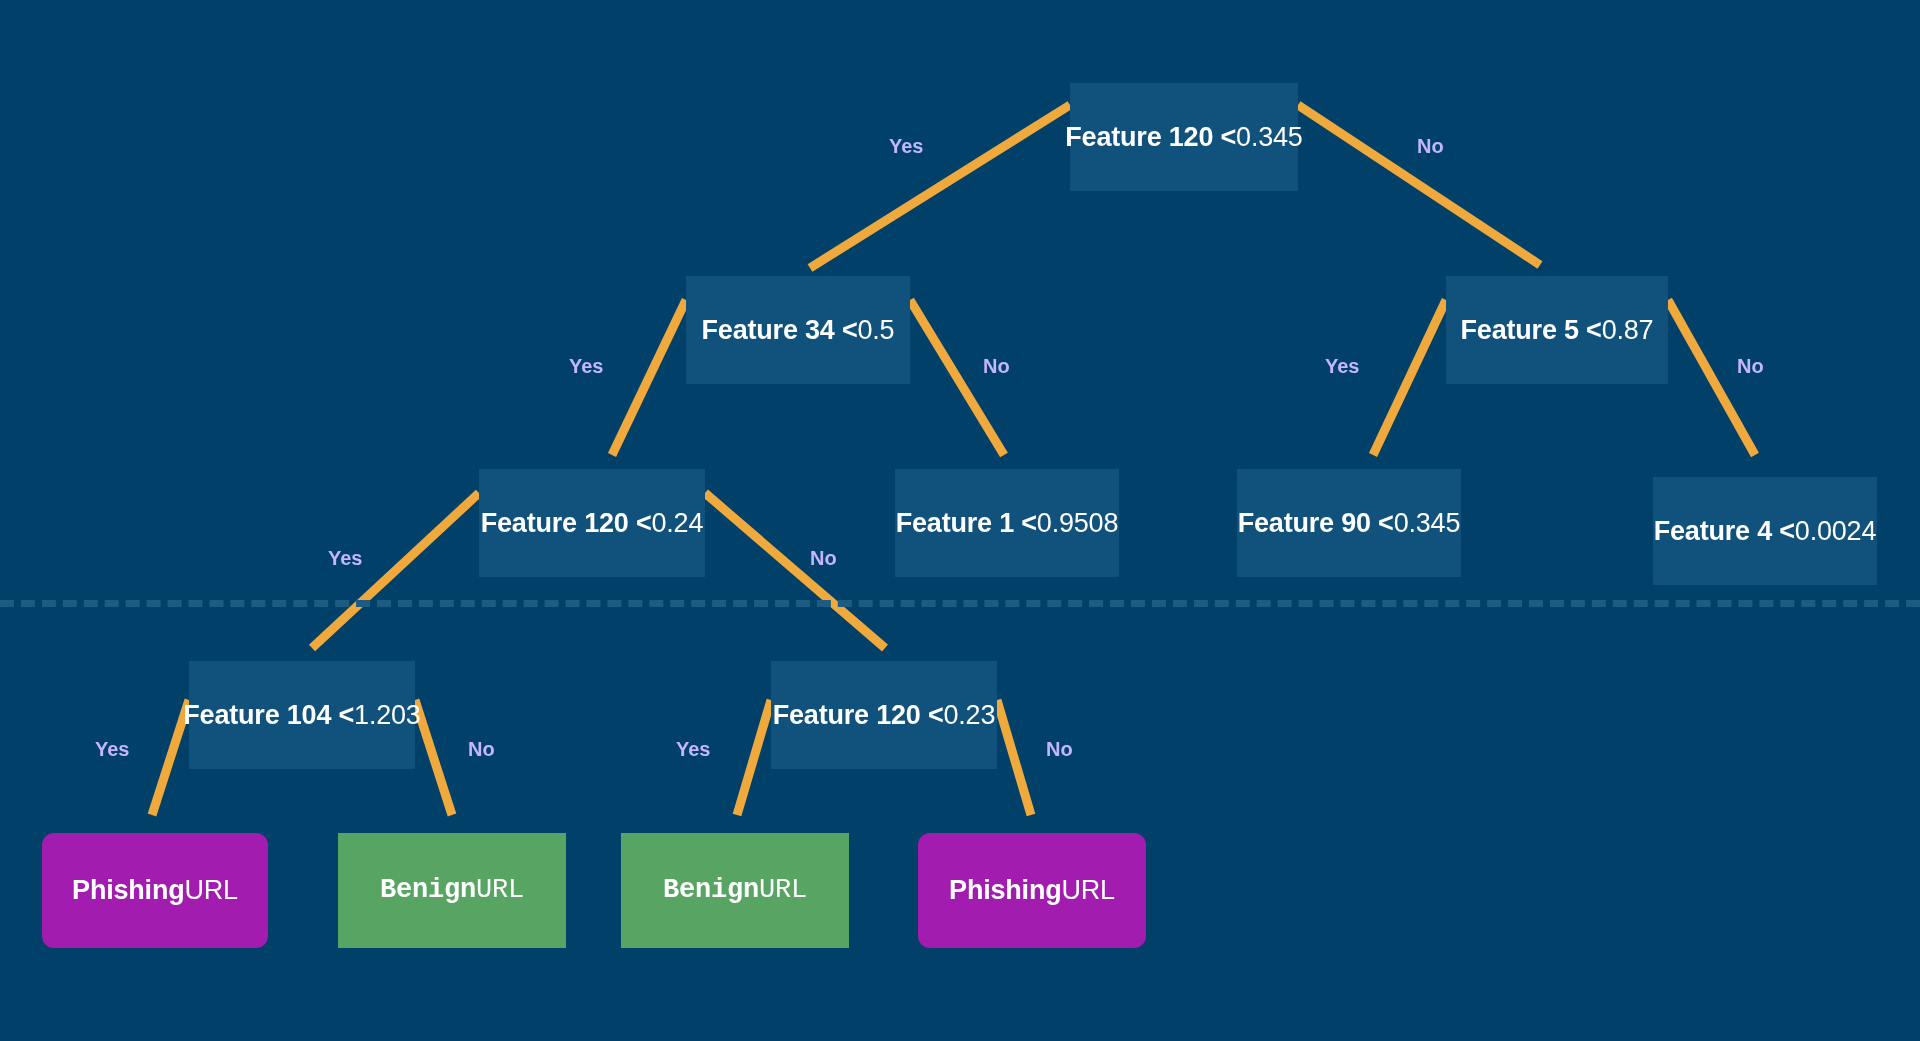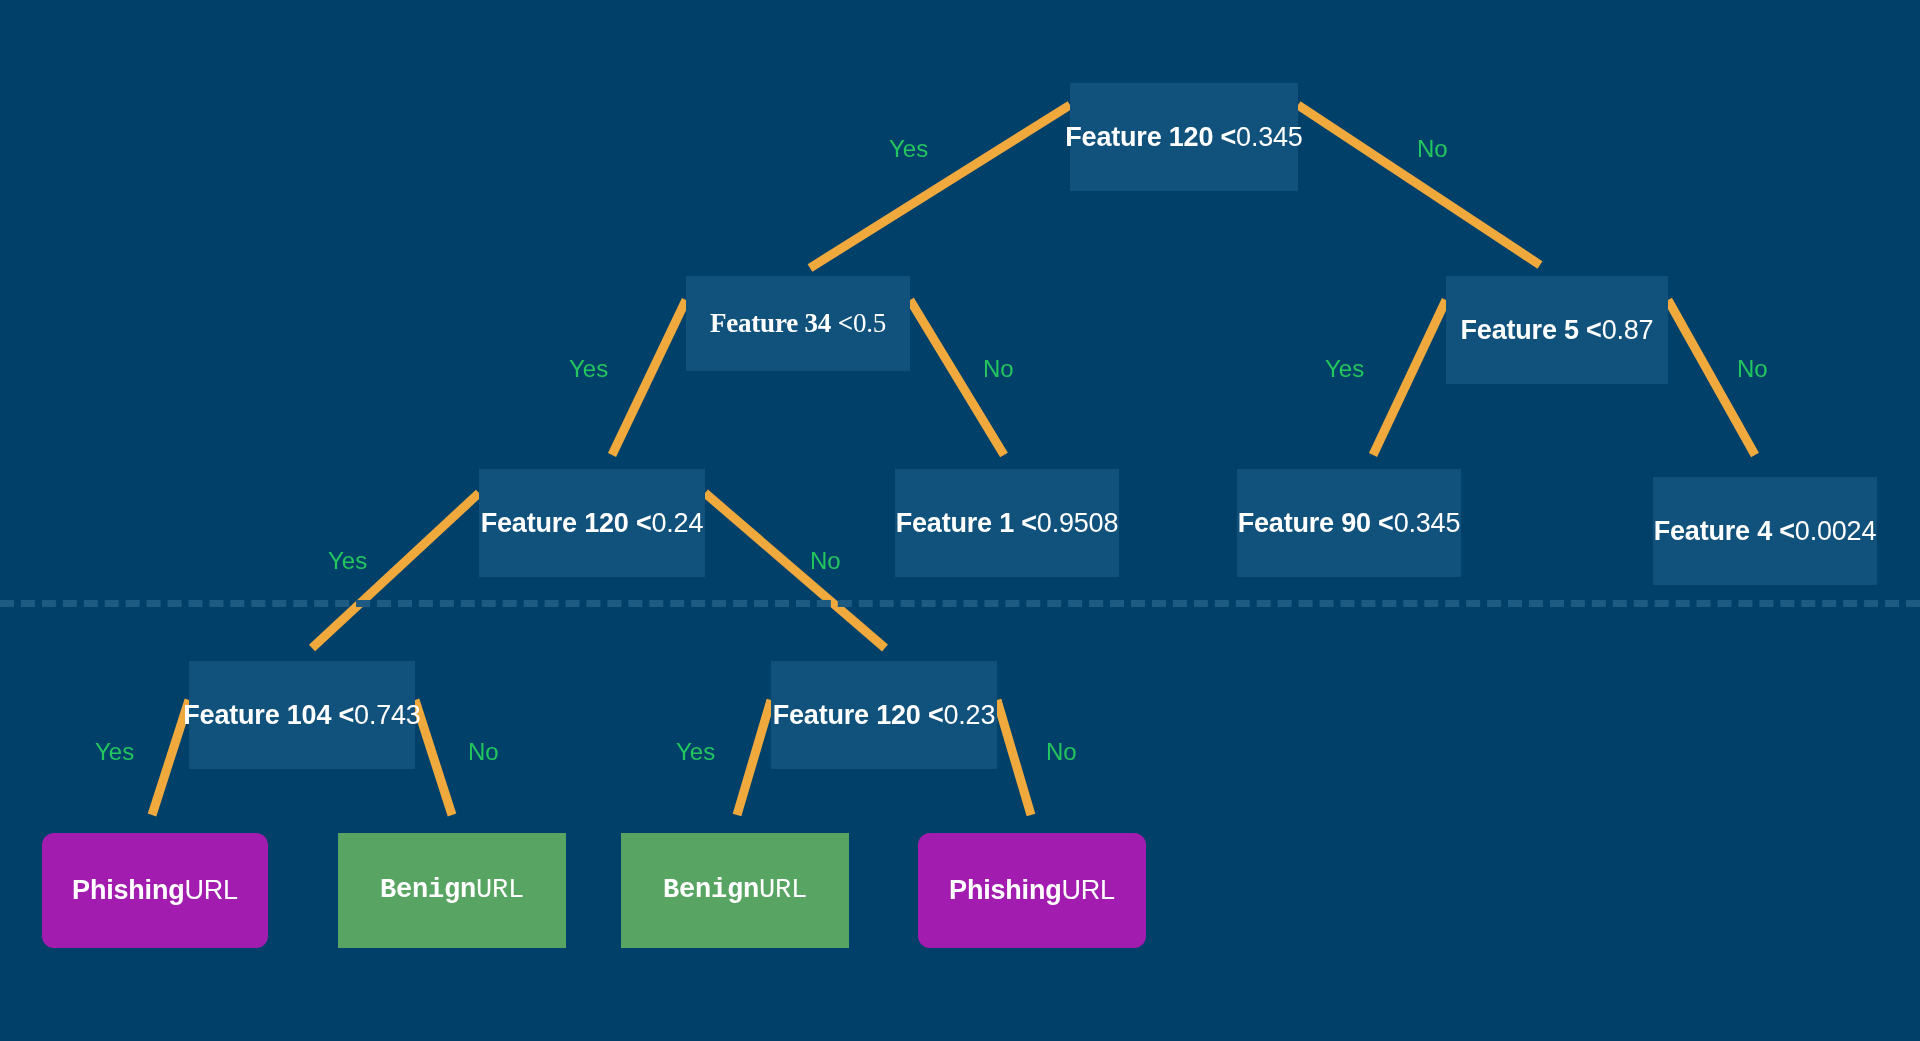--- a/index.html
+++ b/index.html
@@ -61,23 +61,23 @@
     white-space: nowrap;
   }
   .node .line2 {
     font-weight: normal;
     font-size: 27px;
     letter-spacing: -0.2px;
     white-space: nowrap;
   }
   .edge-label {
     position: absolute;
-    color: #22c55e;
-    font-size: 24px;
-    font-weight: normal;
+    color: #c4b5fd;
+    font-size: 20px;
+    font-weight: bold;
     white-space: nowrap;
     z-index: 4;
   }
   .dashed-divider {
     position: absolute;
     left: 0;
     width: 1920px;
     height: 0;
     border-top: 7px dashed #1D5B83;
     z-index: 1;
@@ -103,21 +103,21 @@
       <line x1="415" y1="700" x2="452" y2="815" stroke="#F0A93C" stroke-width="9" stroke-linecap="butt"></line>
       <line x1="771" y1="700" x2="737" y2="815" stroke="#F0A93C" stroke-width="9" stroke-linecap="butt"></line>
       <line x1="997" y1="700" x2="1031" y2="815" stroke="#F0A93C" stroke-width="9" stroke-linecap="butt"></line>
     </svg>
 
   <div id="node-layer">
       <div class="node decision" style="left: 1070px; top: 62px; width: 228px; height: 108px;">
         <div class="line1">Feature 120 &lt;</div>
         <div class="line2">0.345</div>
       </div>
-      <div class="node decision" style="left: 686px; top: 255px; width: 224px; height: 95px; font-family: Liberation Serif, serif;">
+      <div class="node decision" style="left: 686px; top: 255px; width: 224px; height: 108px;">
         <div class="line1">Feature 34 &lt;</div>
         <div class="line2">0.5</div>
       </div>
       <div class="node decision" style="left: 1446px; top: 255px; width: 222px; height: 108px;">
         <div class="line1">Feature 5 &lt;</div>
         <div class="line2">0.87</div>
       </div>
       <div class="node decision" style="left: 479px; top: 448px; width: 226px; height: 108px;">
         <div class="line1">Feature 120 &lt;</div>
         <div class="line2">0.24</div>
@@ -129,21 +129,21 @@
       <div class="node decision" style="left: 1237px; top: 448px; width: 224px; height: 108px;">
         <div class="line1">Feature 90 &lt;</div>
         <div class="line2">0.345</div>
       </div>
       <div class="node decision" style="left: 1653px; top: 456px; width: 224px; height: 108px;">
         <div class="line1">Feature 4 &lt;</div>
         <div class="line2">0.0024</div>
       </div>
       <div class="node decision" style="left: 189px; top: 640px; width: 226px; height: 108px;">
         <div class="line1">Feature 104 &lt;</div>
-        <div class="line2">0.743</div>
+        <div class="line2">1.203</div>
       </div>
       <div class="node decision" style="left: 771px; top: 640px; width: 226px; height: 108px;">
         <div class="line1">Feature 120 &lt;</div>
         <div class="line2">0.23</div>
       </div>
       <div class="node leaf-phishing" style="left: 42px; top: 812px; width: 226px; height: 115px;">
         <div class="line1">Phishing</div>
         <div class="line2">URL</div>
       </div>
       <div class="node leaf-benign" style="left: 338px; top: 812px; width: 228px; height: 115px;">

